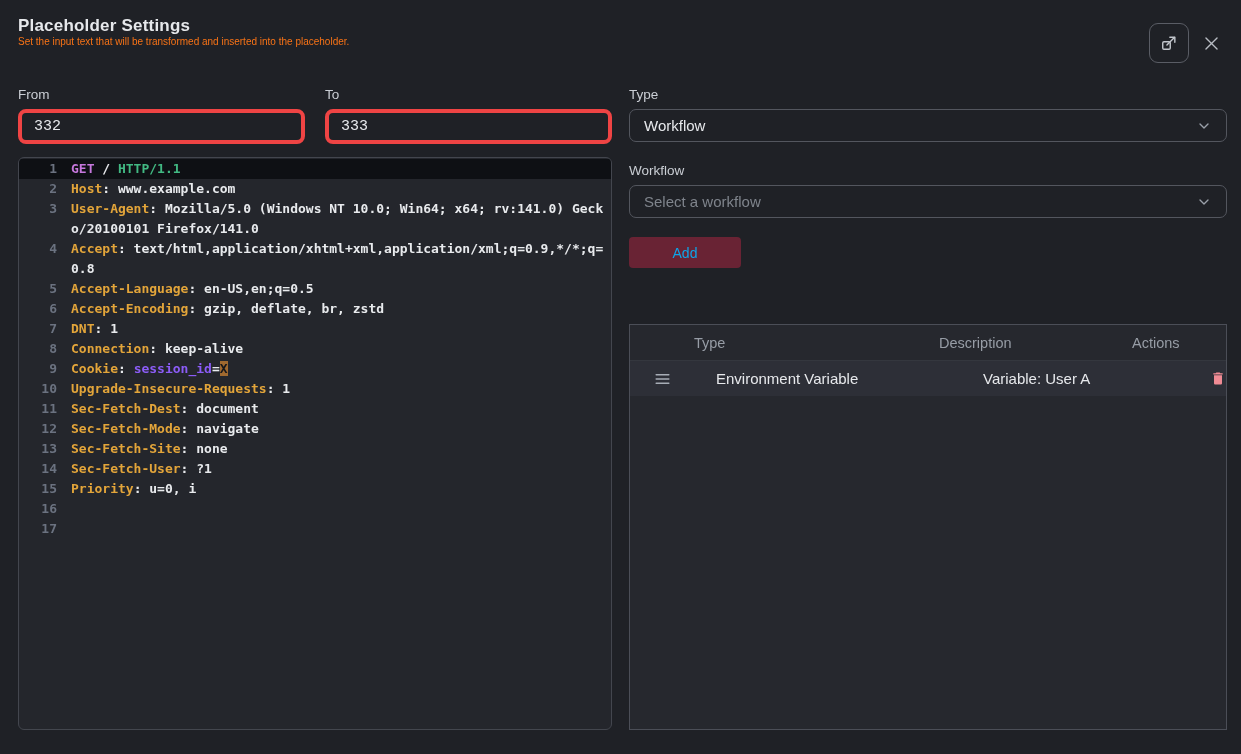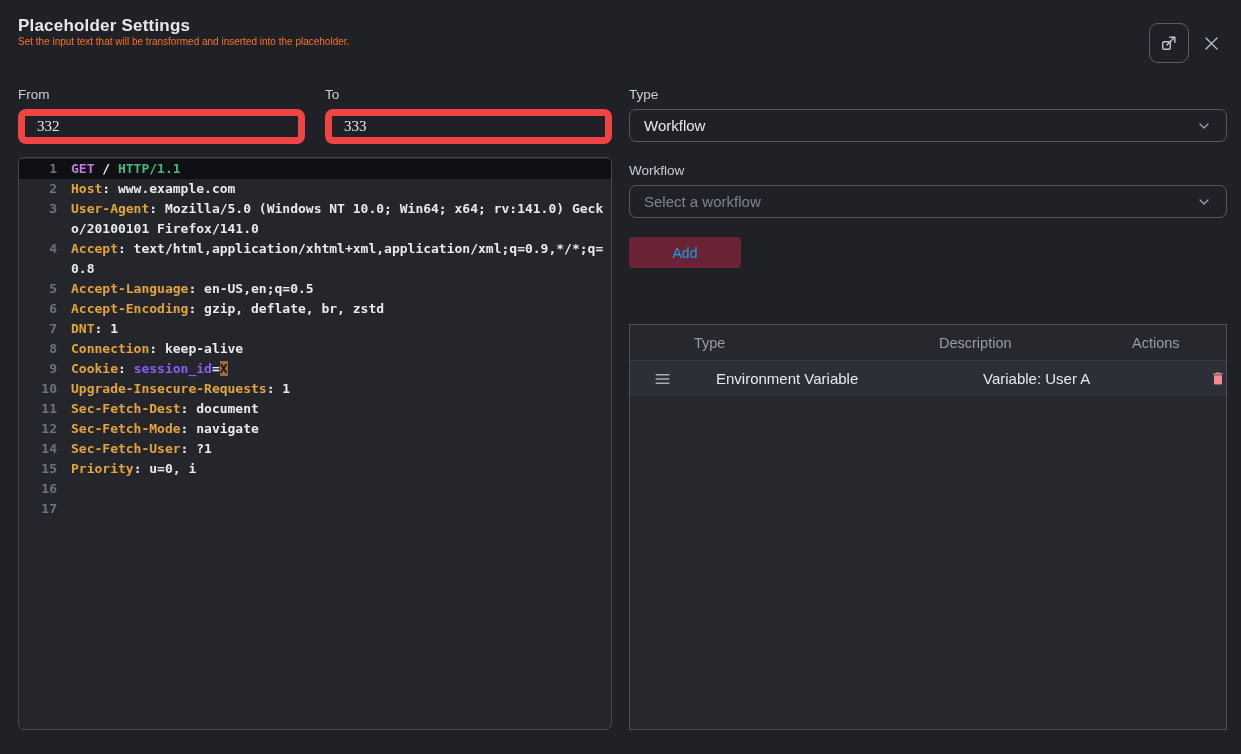--- a/index.html
+++ b/index.html
@@ -22,22 +22,22 @@
   .close-btn { background:transparent; border:none; cursor:pointer; display:flex; padding:0; }
 
   
   .content { display:flex; gap:17px; flex:1; min-height:0; }
   .left-col { width:594px; flex:none; display:flex; flex-direction:column; }
   .right-col { flex:1; display:flex; flex-direction:column; min-height:0; }
 
   .field-label { display:block; font-size:13.5px; color:#caced4; margin-bottom:7px; }
   .range-row { display:flex; gap:20px; margin-bottom:13px; }
   .range-field { flex:1; }
-  .text-input { width:100%; height:35px; background:transparent; border:7px solid #ef4444; border-radius:8px;
-                color:#e7e9ec; font-size:15px; font-family:Liberation Serif, serif; padding:0 12px; outline:none; }
+  .text-input { width:100%; height:35px; background:transparent; border:4px solid #ef4444; border-radius:8px;
+                color:#e7e9ec; font-size:15px; font-family:Liberation Mono, monospace; padding:0 12px; outline:none; }
 
   
   .editor { flex:1; border:1px solid #43464e; border-radius:6px; background:#24262c; overflow:hidden;
             font-family:"DejaVu Sans Mono", monospace; font-size:13px; font-weight:600; padding-top:1px; }
   .code-line { display:flex; line-height:20px; }
   .code-line.active { background:#0e1014; }
   .ln { width:38px; flex:none; text-align:right; color:#6b7280; user-select:none; }
   .code { margin-left:14px; width:69ch; white-space:pre-wrap; word-break:break-all; color:#e8eaed; }
   .c-plain   { color:#e8eaed; }
   .c-method  { color:#c678dd; }
@@ -146,20 +146,24 @@
             <span class="ln">10</span>
             <span class="code"><span class="c-key">Upgrade-Insecure-Requests</span><span class="c-plain">: 1</span></span>
           </div>
           <div class="code-line">
             <span class="ln">11</span>
             <span class="code"><span class="c-key">Sec-Fetch-Dest</span><span class="c-plain">: document</span></span>
           </div>
           <div class="code-line">
             <span class="ln">12</span>
             <span class="code"><span class="c-key">Sec-Fetch-Mode</span><span class="c-plain">: navigate</span></span>
+          </div>
+          <div class="code-line">
+            <span class="ln">13</span>
+            <span class="code"><span class="c-key">Sec-Fetch-Site</span><span class="c-plain">: none</span></span>
           </div>
           <div class="code-line">
             <span class="ln">14</span>
             <span class="code"><span class="c-key">Sec-Fetch-User</span><span class="c-plain">: ?1</span></span>
           </div>
           <div class="code-line">
             <span class="ln">15</span>
             <span class="code"><span class="c-key">Priority</span><span class="c-plain">: u=0, i</span></span>
           </div>
           <div class="code-line">

